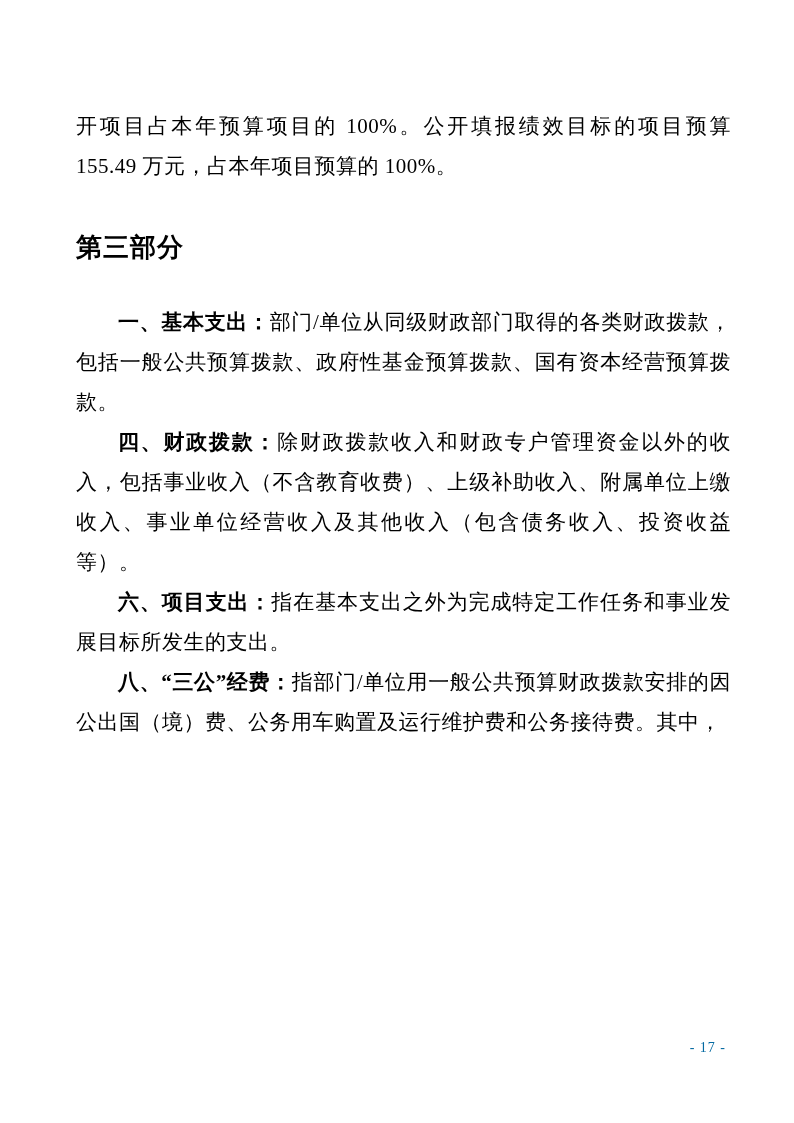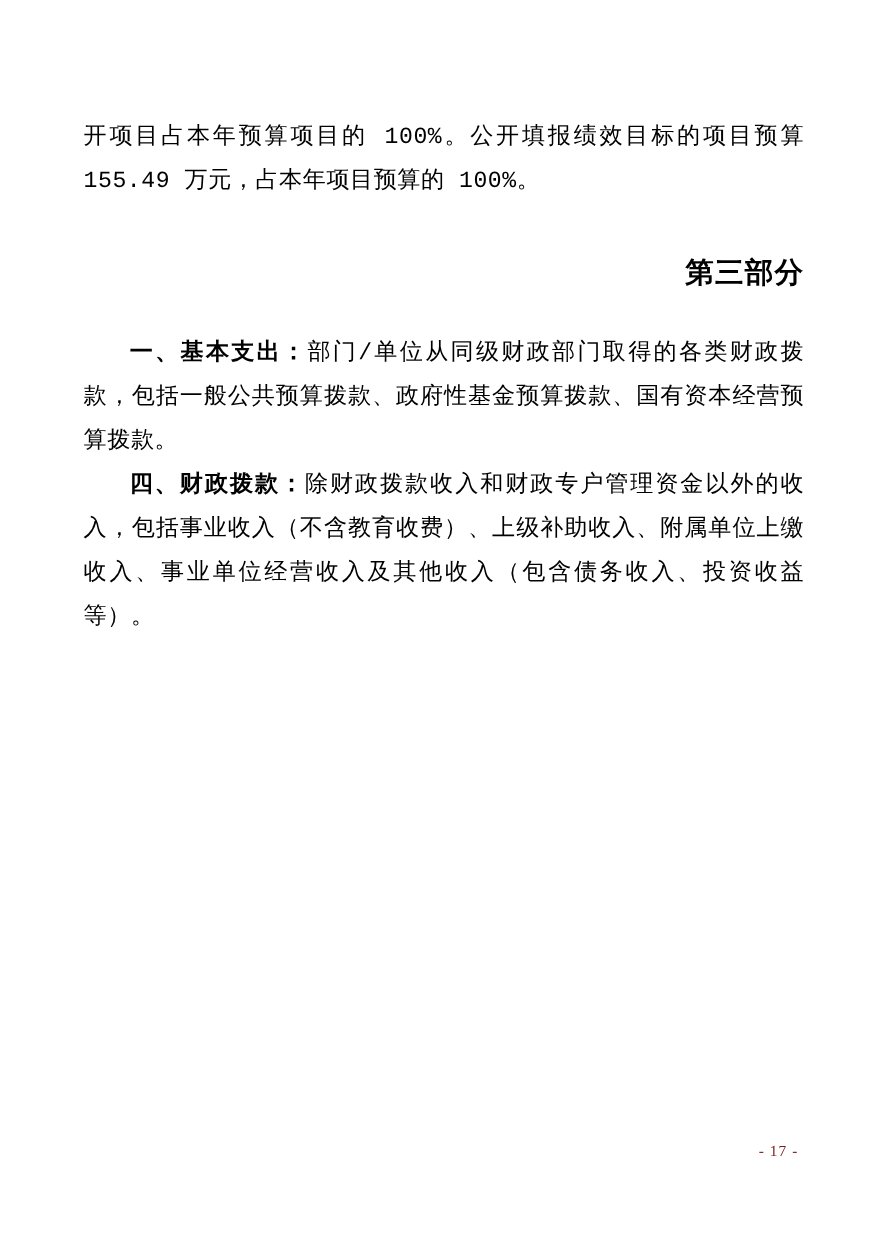--- a/index.html
+++ b/index.html
@@ -16,43 +16,42 @@
     position: absolute;
     inset: 0;
     background: #ffffff;
     padding: 106px 63px 0 76px;
   }
   .body-text p {
     font-size: 21px;
     line-height: 40px;
     text-align: justify;
     letter-spacing: 0.5px;
-    font-family: Liberation Mono, monospace;
   }
   .body-text p.term { text-indent: 2em; }
   .body-text p.continuation { text-indent: 0; }
   .term-label { font-weight: bold; }
   .section-heading {
     display: flex;
-    justify-content: flex-end;
+    justify-content: flex-start;
     align-items: baseline;
     gap: 40px;
     font-size: 26px;
     font-weight: bold;
     line-height: 44px;
     margin-top: 40px;
     margin-bottom: 32px;
     letter-spacing: 1px;
   }
   .page-footer {
     position: absolute;
     top: 1040px;
     right: 68px;
     font-size: 14px;
-    color: #7f1d1d;
+    color: #0369a1;
     letter-spacing: 1px;
   }
 </style>
 </head>
 <body>
 
 <div class="page">
   <div class="body-text">
 
     <p class="continuation">开项目占本年预算项目的 100%。公开填报绩效目标的项目预算 155.49 万元，占本年项目预算的 100%。</p>
@@ -65,19 +64,25 @@
       <span class="term-label">一、基本支出：</span><span>部门/单位从同级财政部门取得的各类财政拨款，包括一般公共预算拨款、政府性基金预算拨款、国有资本经营预算拨款。</span>
     </p>
 
 
 
     <p class="term">
       <span class="term-label">四、财政拨款：</span><span>除财政拨款收入和财政专户管理资金以外的收入，包括事业收入（不含教育收费）、上级补助收入、附属单位上缴收入、事业单位经营收入及其他收入（包含债务收入、投资收益等）。</span>
     </p>
 
 
+    <p class="term">
+      <span class="term-label">六、项目支出：</span><span>指在基本支出之外为完成特定工作任务和事业发展目标所发生的支出。</span>
+    </p>
 
 
+    <p class="term">
+      <span class="term-label">八、“三公”经费：</span><span>指部门/单位用一般公共预算财政拨款安排的因公出国（境）费、公务用车购置及运行维护费和公务接待费。其中，</span>
+    </p>
 
   </div>
 </div>
 
 <div class="page-footer">- 17 -</div>
 
 </body></html>

